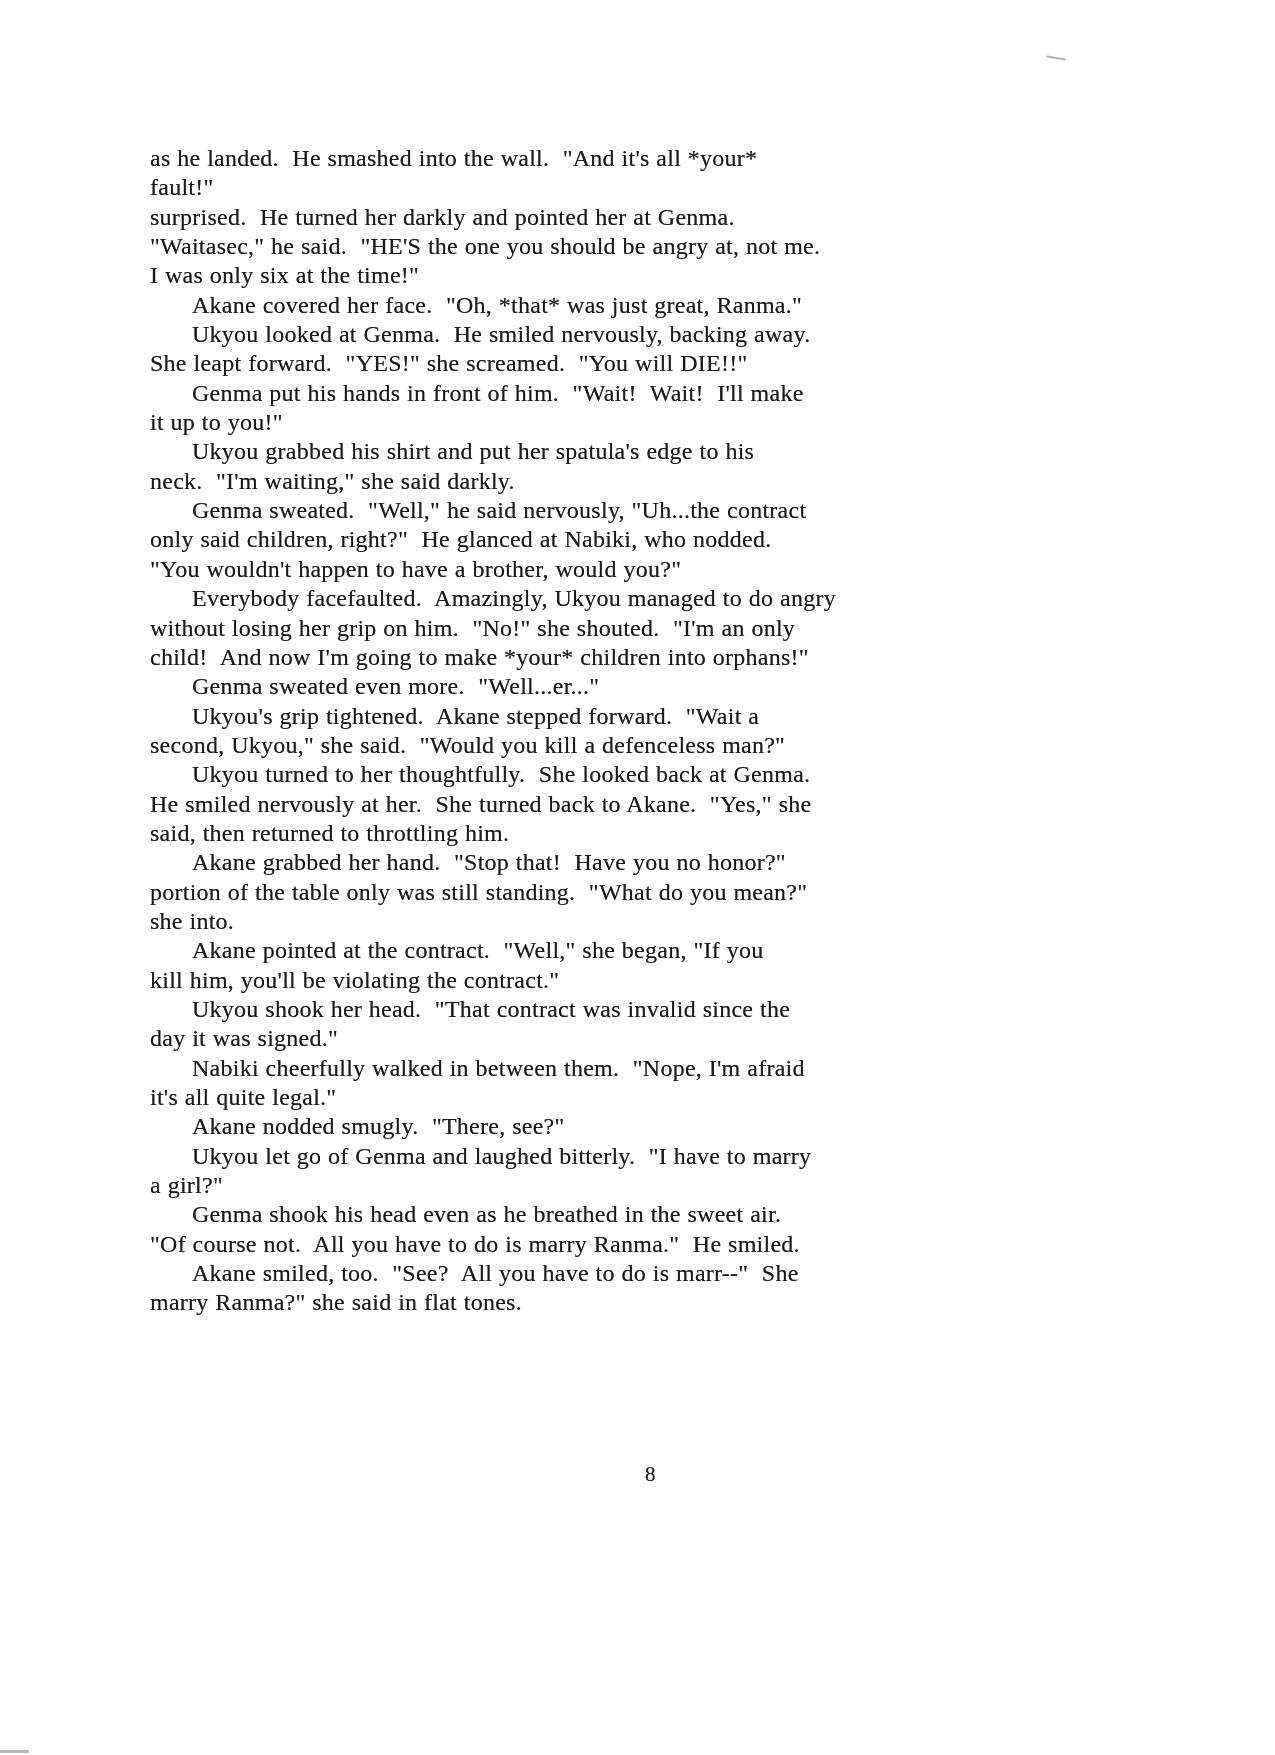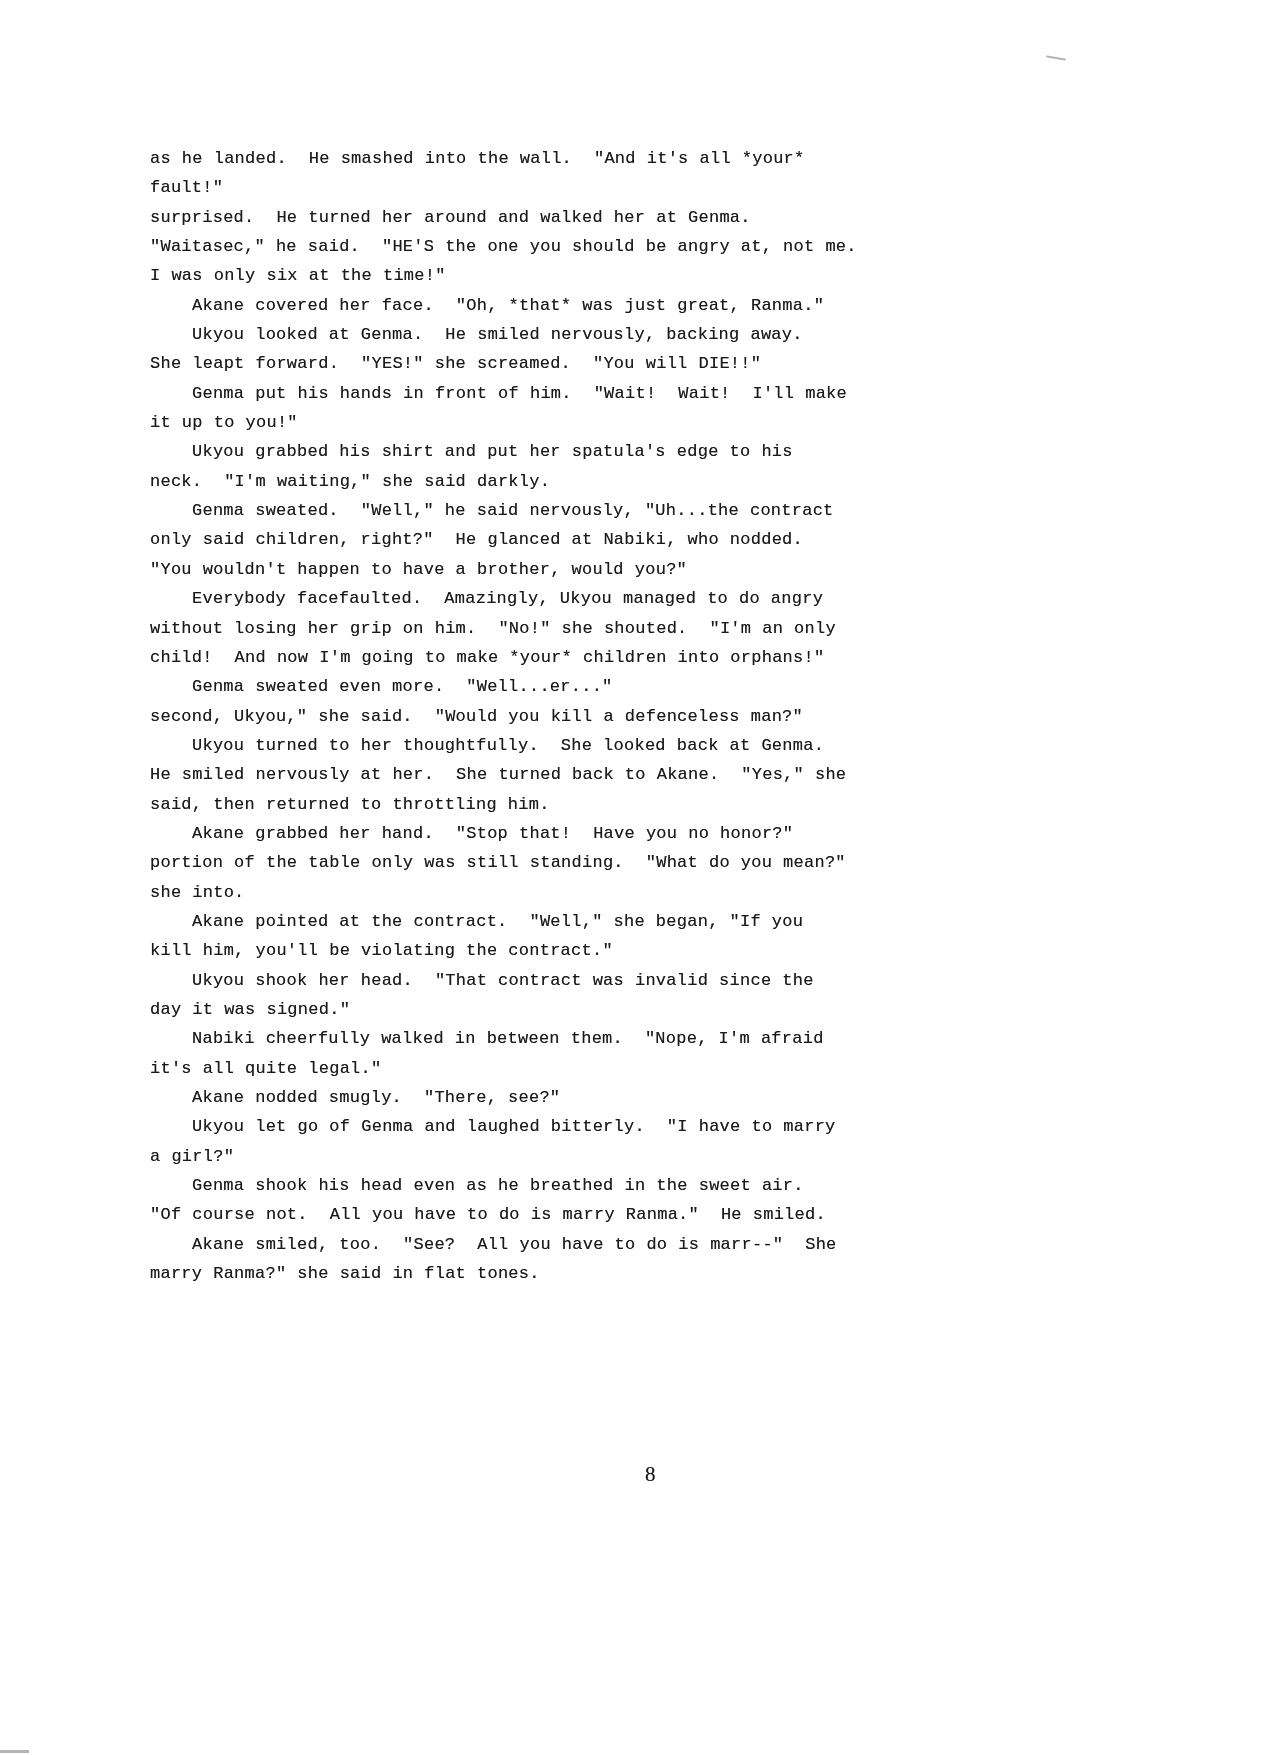--- a/index.html
+++ b/index.html
@@ -17,22 +17,22 @@
   .page {
     position: relative;
     width: 1275px;
     height: 1755px;
     background: var(--paper);
   }
   .text-block {
     position: absolute;
     left: 150px;
     top: 144px;
-    font-family: Liberation Mono, monospace;
-    font-size: 17px;
+    font-family: Liberation Serif, serif;
+    font-size: 24px;
     line-height: 29.35px;
     color: var(--ink);
     letter-spacing: 0.25px;
     word-spacing: 0.5px;
     text-shadow: 0 0 0.5px rgba(10,10,10,0.55);
   }
   .line {
     white-space: pre;
     height: 29.35px;
   }
@@ -68,37 +68,38 @@
   }
 </style>
 </head>
 <body>
 
 <div class="page">
   <div class="mark-top-right"></div>
   <div class="text-block" id="text-block">
       <div class="line">as he landed.  He smashed into the wall.  "And it's all *your*</div>
       <div class="line">fault!"</div>
-      <div class="line">surprised.  He turned her around and walked her at Genma.</div>
+      <div class="line">surprised.  He turned her darkly and pointed her at Genma.</div>
       <div class="line">"Waitasec," he said.  "HE'S the one you should be angry at, not me.</div>
       <div class="line">I was only six at the time!"</div>
       <div class="line indent">Akane covered her face.  "Oh, *that* was just great, Ranma."</div>
       <div class="line indent">Ukyou looked at Genma.  He smiled nervously, backing away.</div>
       <div class="line">She leapt forward.  "YES!" she screamed.  "You will DIE!!"</div>
       <div class="line indent">Genma put his hands in front of him.  "Wait!  Wait!  I'll make</div>
       <div class="line">it up to you!"</div>
       <div class="line indent">Ukyou grabbed his shirt and put her spatula's edge to his</div>
       <div class="line">neck.  "I'm waiting," she said darkly.</div>
       <div class="line indent">Genma sweated.  "Well," he said nervously, "Uh...the contract</div>
       <div class="line">only said children, right?"  He glanced at Nabiki, who nodded.</div>
       <div class="line">"You wouldn't happen to have a brother, would you?"</div>
       <div class="line indent">Everybody facefaulted.  Amazingly, Ukyou managed to do angry</div>
       <div class="line">without losing her grip on him.  "No!" she shouted.  "I'm an only</div>
       <div class="line">child!  And now I'm going to make *your* children into orphans!"</div>
       <div class="line indent">Genma sweated even more.  "Well...er..."</div>
+      <div class="line indent">Ukyou's grip tightened.  Akane stepped forward.  "Wait a</div>
       <div class="line">second, Ukyou," she said.  "Would you kill a defenceless man?"</div>
       <div class="line indent">Ukyou turned to her thoughtfully.  She looked back at Genma.</div>
       <div class="line">He smiled nervously at her.  She turned back to Akane.  "Yes," she</div>
       <div class="line">said, then returned to throttling him.</div>
       <div class="line indent">Akane grabbed her hand.  "Stop that!  Have you no honor?"</div>
       <div class="line">portion of the table only was still standing.  "What do you mean?"</div>
       <div class="line">she into.</div>
       <div class="line indent">Akane pointed at the contract.  "Well," she began, "If you</div>
       <div class="line">kill him, you'll be violating the contract."</div>
       <div class="line indent">Ukyou shook her head.  "That contract was invalid since the</div>

